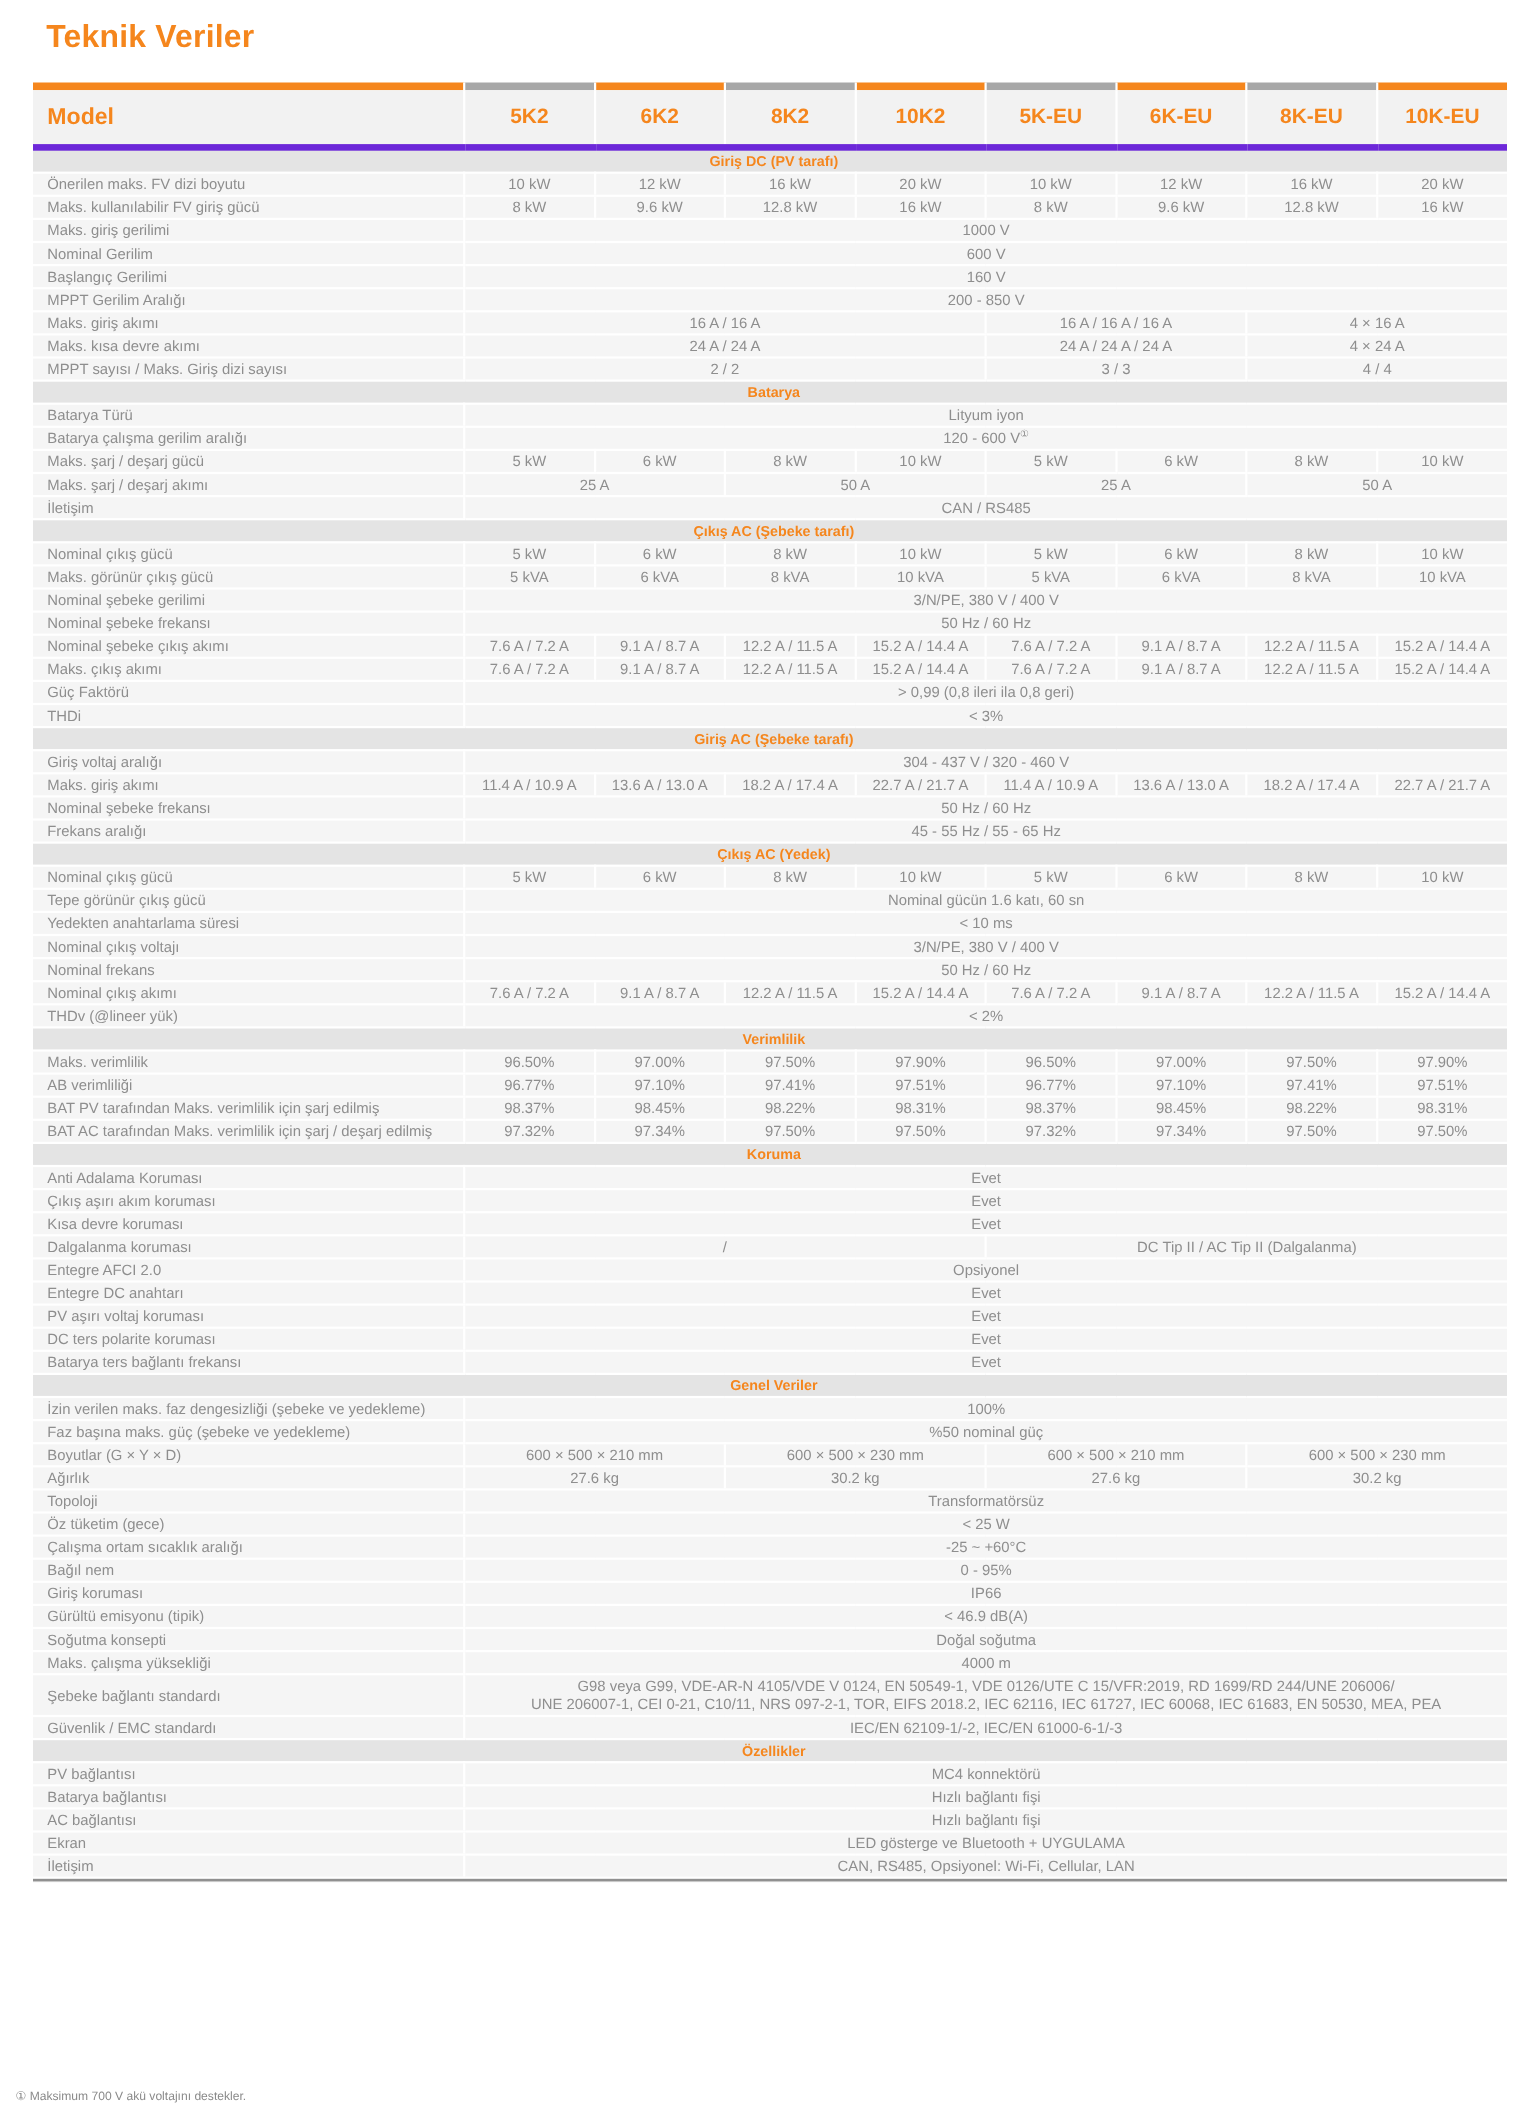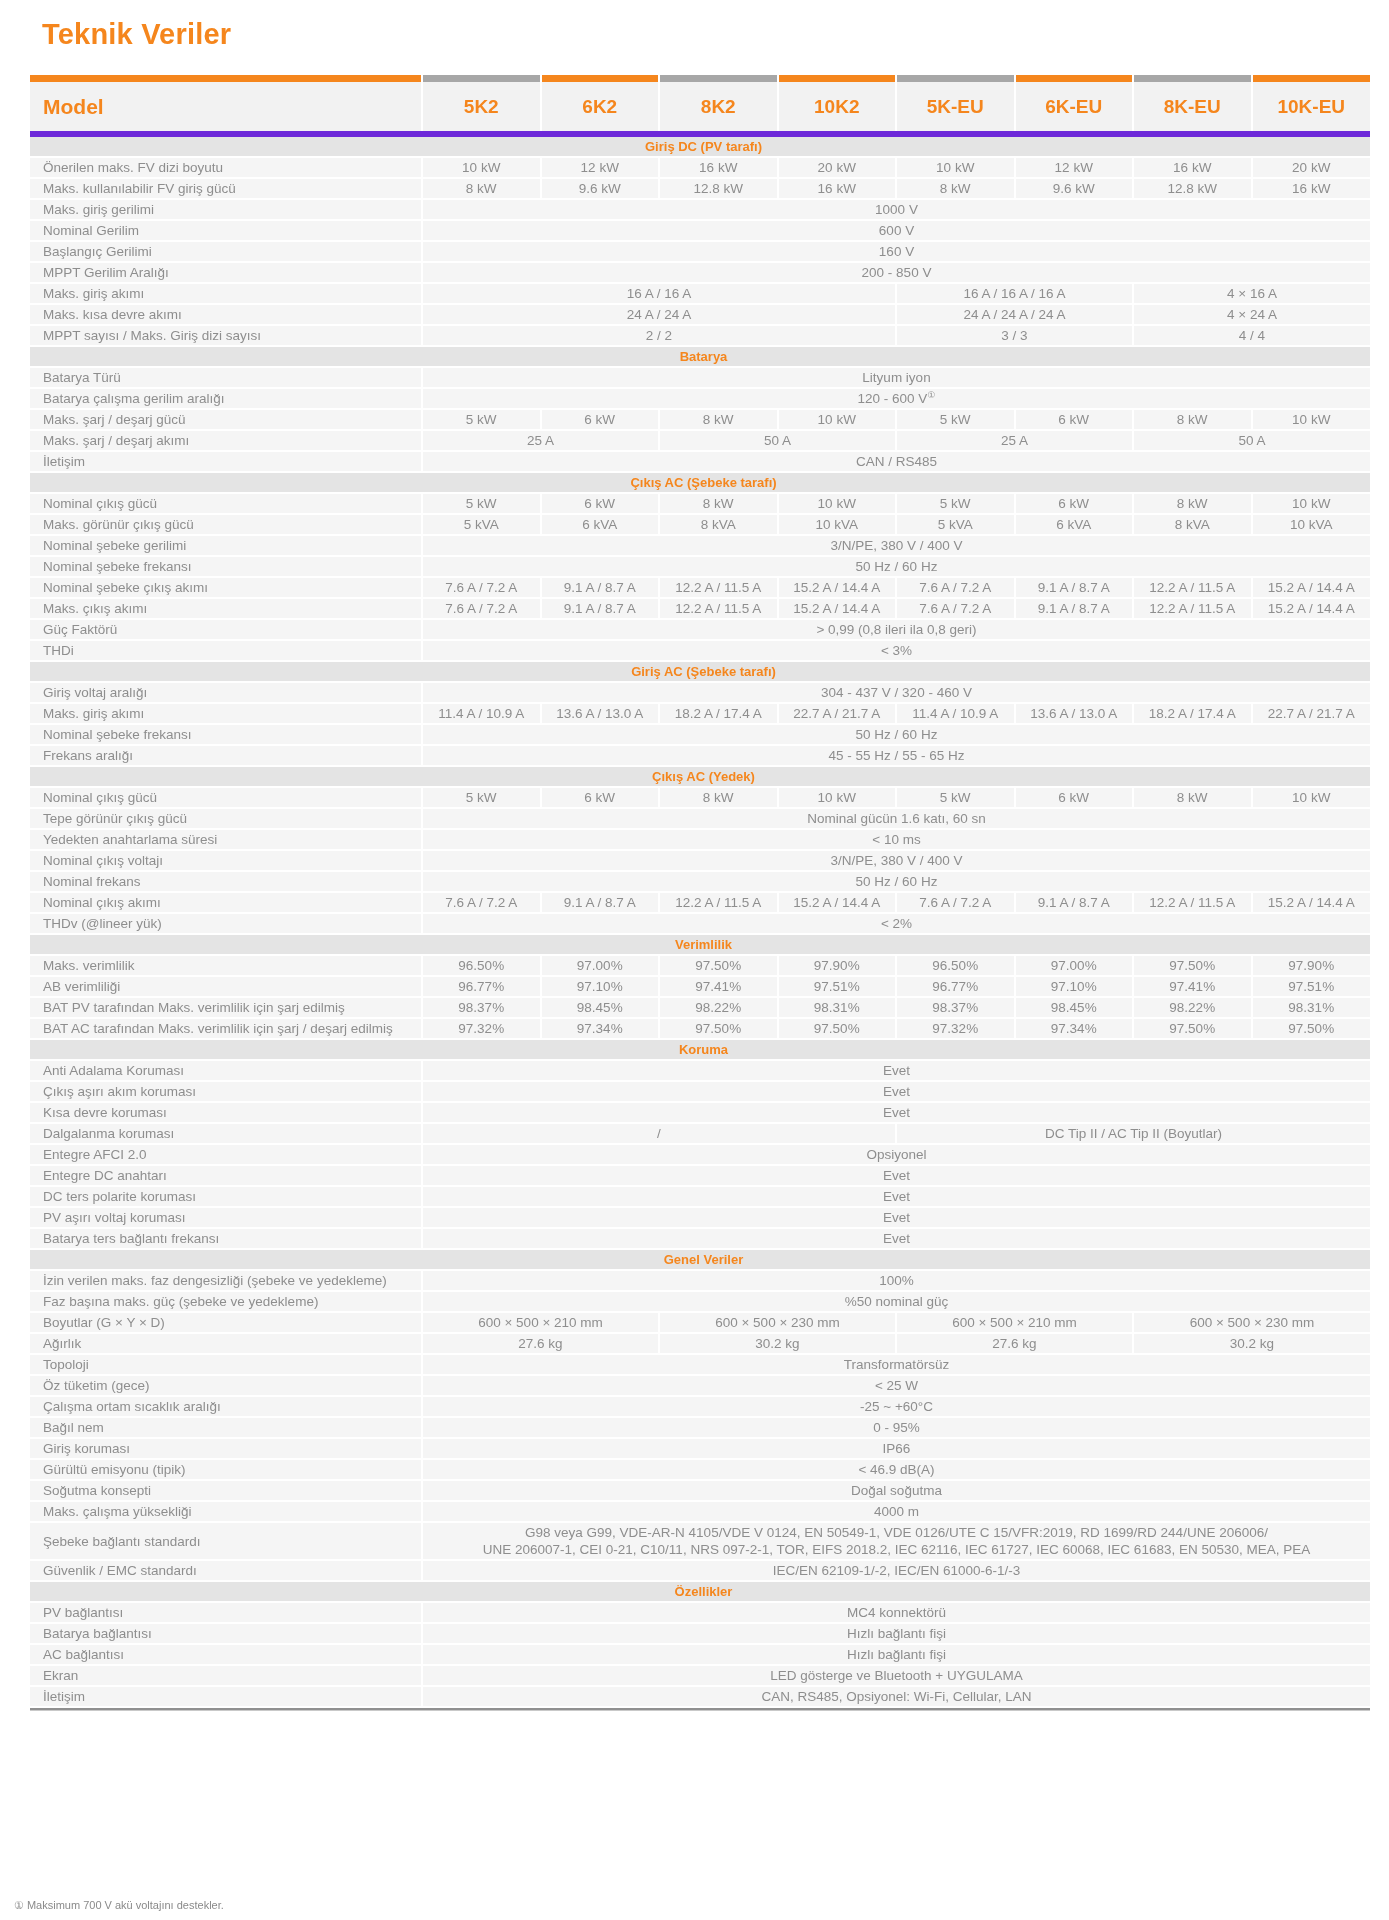--- a/index.html
+++ b/index.html
@@ -376,36 +376,36 @@
           <th class="label">Çıkış aşırı akım koruması</th>
           <td class="val" colspan="8"><span>Evet</span></td>
         </tr>
         <tr>
           <th class="label">Kısa devre koruması</th>
           <td class="val" colspan="8"><span>Evet</span></td>
         </tr>
         <tr>
           <th class="label">Dalgalanma koruması</th>
           <td class="val" colspan="4"><span>/</span></td>
-          <td class="val" colspan="4"><span>DC Tip II / AC Tip II (Boyutlar)</span></td>
+          <td class="val" colspan="4"><span>DC Tip II / AC Tip II (Dalgalanma)</span></td>
         </tr>
         <tr>
           <th class="label">Entegre AFCI 2.0</th>
           <td class="val" colspan="8"><span>Opsiyonel</span></td>
         </tr>
         <tr>
           <th class="label">Entegre DC anahtarı</th>
           <td class="val" colspan="8"><span>Evet</span></td>
         </tr>
         <tr>
+          <th class="label">PV aşırı voltaj koruması</th>
+          <td class="val" colspan="8"><span>Evet</span></td>
+        </tr>
+        <tr>
           <th class="label">DC ters polarite koruması</th>
-          <td class="val" colspan="8"><span>Evet</span></td>
-        </tr>
-        <tr>
-          <th class="label">PV aşırı voltaj koruması</th>
           <td class="val" colspan="8"><span>Evet</span></td>
         </tr>
         <tr>
           <th class="label">Batarya ters bağlantı frekansı</th>
           <td class="val" colspan="8"><span>Evet</span></td>
         </tr>
         <tr class="section">
           <td colspan="9">Genel Veriler</td>
         </tr>
         <tr>

